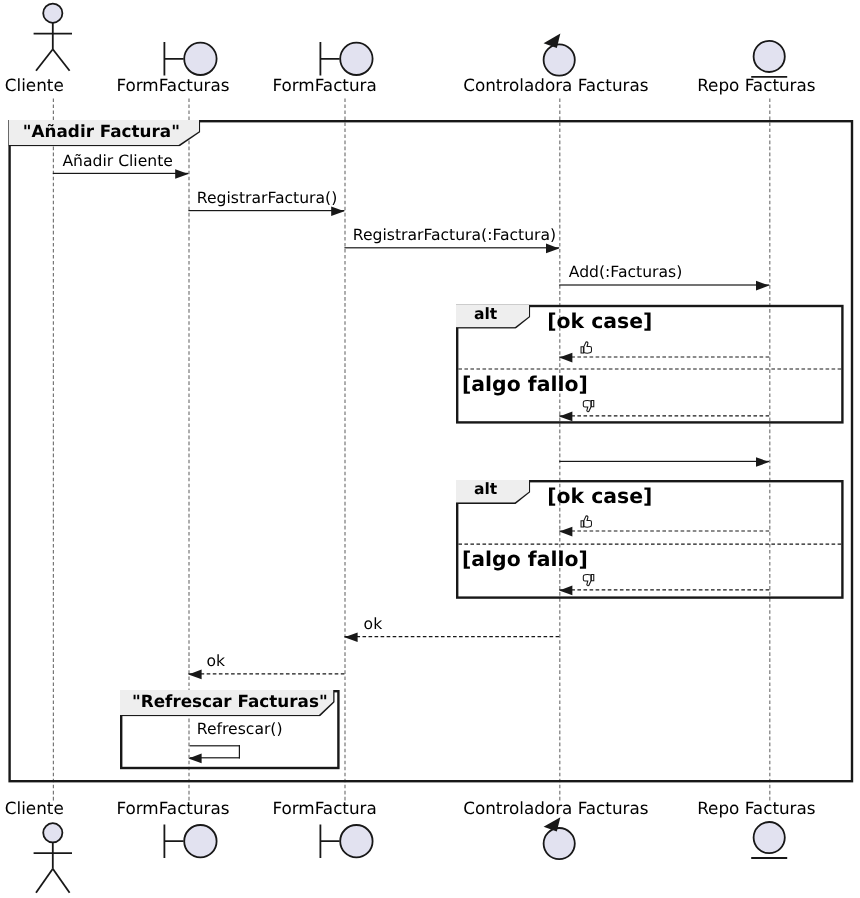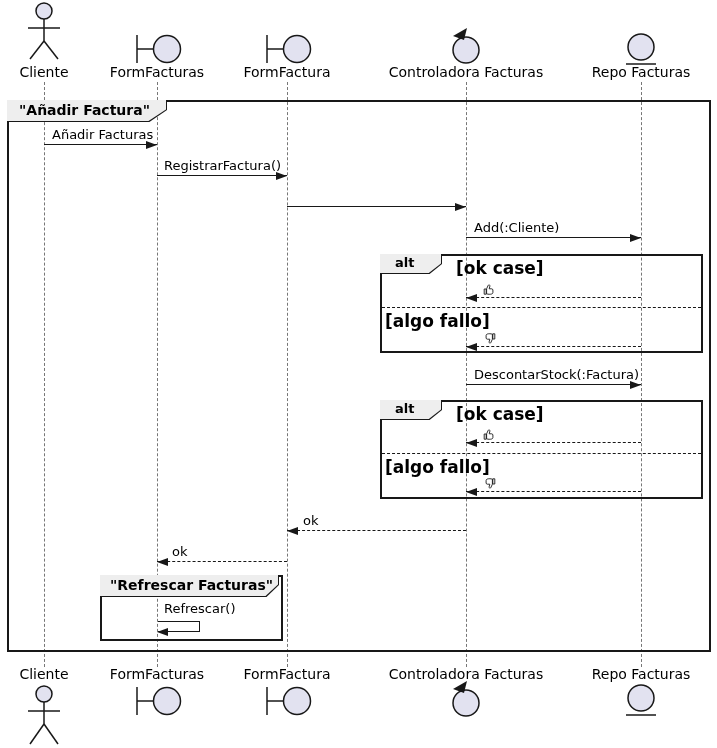--- a/index.html
+++ b/index.html
@@ -4,21 +4,21 @@
 <style>
   html,body { margin:0; padding:0; background:#ffffff; }
   #diagram {
     position:relative; width:717px; height:748px; overflow:hidden;
     background:#ffffff;
     font-family:"DejaVu Sans","Liberation Sans",sans-serif;
     color:#000;
   }
   .lifeline { position:absolute; width:0; border-left:1px dashed #777; z-index:0; }
   .plabel {
-    position:absolute; text-align:center; font-size:14px; line-height:16px;
+    position:absolute; font-size:14px; line-height:16px;
     white-space:nowrap; z-index:4;
   }
   .icon { position:absolute; z-index:4; }
   .frame { position:absolute; border:2px solid #181818; background:transparent; z-index:1; }
   .tab { position:absolute; background:#181818; z-index:2; }
   .tab-fill {
     position:absolute; left:0; top:0; background:#eeeeee;
     font-weight:bold; white-space:nowrap; overflow:hidden;
   }
   .msg-label { position:absolute; font-size:13px; line-height:16px; white-space:nowrap; z-index:3; }
@@ -76,32 +76,33 @@
   <div class="plabel" style="left:227px; top:64px; width:120px;">FormFactura</div>
   <div class="plabel" style="left:386px; top:64px; width:160px;">Controladora Facturas</div>
   <div class="plabel" style="left:581px; top:64px; width:120px;">Repo Facturas</div>
 
   <div class="frame" style="left:7px; top:100px; width:700px; height:548px;">
     <div class="tab" style="left:-2px; top:-2px; width:160px; height:22px; clip-path:polygon(0 0,100% 0,100% 45%,89% 100%,0 100%);">
       <div class="tab-fill" style="width:159px; height:21px; clip-path:polygon(0 0,100% 0,100% 45%,89% 100%,0 100%); font-size:14px; line-height:21px; padding-left:12px; box-sizing:border-box;">"Añadir Factura"</div>
     </div>
   </div>
 
-  <div class="msg-label" style="left:52px; top:127px;">Añadir Facturas</div>
+  <div class="msg-label" style="left:52px; top:127px;">Añadir Cliente</div>
   <div class="line-solid" style="left:44px; top:144px; width:113px;"></div>
   <div class="ah-r" style="left:146px; top:141px;"></div>
 
   <div class="msg-label" style="left:164px; top:158px;">RegistrarFactura()</div>
   <div class="line-solid" style="left:157px; top:175px; width:130px;"></div>
   <div class="ah-r" style="left:276px; top:172px;"></div>
 
+  <div class="msg-label" style="left:294px; top:189px;">RegistrarFactura(:Factura)</div>
   <div class="line-solid" style="left:287px; top:206px; width:179px;"></div>
   <div class="ah-r" style="left:455px; top:203px;"></div>
 
-  <div class="msg-label" style="left:474px; top:220px;">Add(:Cliente)</div>
+  <div class="msg-label" style="left:474px; top:220px;">Add(:Facturas)</div>
   <div class="line-solid" style="left:466px; top:237px; width:175px;"></div>
   <div class="ah-r" style="left:630px; top:234px;"></div>
 
   <div class="frame" style="left:380px; top:254px; width:319px; height:95px; border-width:2px;">
     <div class="tab" style="left:-2px; top:-2px; width:62px; height:20px; clip-path:polygon(0 0,100% 0,100% 50%,80% 100%,0 100%);">
       <div class="tab-fill" style="width:61px; height:19px; clip-path:polygon(0 0,100% 0,100% 50%,80% 100%,0 100%); font-size:13px; line-height:18px; padding-left:15px; box-sizing:border-box;">alt</div>
     </div>
     <div class="guard" style="left:74px; top:2px;">[ok case]</div>
     <div class="divider" style="left:0; top:51px; width:319px;"></div>
     <div class="guard" style="left:3px; top:55px;">[algo fallo]</div>
@@ -112,21 +113,20 @@
   </svg>
   <div class="line-dashed" style="left:466px; top:297px; width:175px;"></div>
   <div class="ah-l" style="left:466px; top:294px;"></div>
 
   <svg class="icon" style="left:483px; top:332px;" width="13" height="13" viewBox="0 0 13 13">
     <path d="M1.2 6h2v5.2h-2z M3.6 10.8c1.6.6 3.6.6 5 .2.8-.2 1.3-.8 1.3-1.5V7c0-.7-.6-1.2-1.3-1.2H6.2l.7-2.7c.2-.6-.3-1.2-.9-1.2-.4 0-.8.2-.9.6L3.6 5.8Z" fill="#fff" stroke="#181818" stroke-width="0.9" transform="rotate(180 6.5 6.5)"></path>
   </svg>
   <div class="line-dashed" style="left:466px; top:346px; width:175px;"></div>
   <div class="ah-l" style="left:466px; top:343px;"></div>
 
-  <div class="msg-label" style="left:474px; top:367px;">DescontarStock(:Factura)</div>
   <div class="line-solid" style="left:466px; top:384px; width:175px;"></div>
   <div class="ah-r" style="left:630px; top:381px;"></div>
 
   <div class="frame" style="left:380px; top:400px; width:319px; height:95px; border-width:2px;">
     <div class="tab" style="left:-2px; top:-2px; width:62px; height:20px; clip-path:polygon(0 0,100% 0,100% 50%,80% 100%,0 100%);">
       <div class="tab-fill" style="width:61px; height:19px; clip-path:polygon(0 0,100% 0,100% 50%,80% 100%,0 100%); font-size:13px; line-height:18px; padding-left:15px; box-sizing:border-box;">alt</div>
     </div>
     <div class="guard" style="left:74px; top:2px;">[ok case]</div>
     <div class="divider" style="left:0; top:51px; width:319px;"></div>
     <div class="guard" style="left:3px; top:55px;">[algo fallo]</div>

